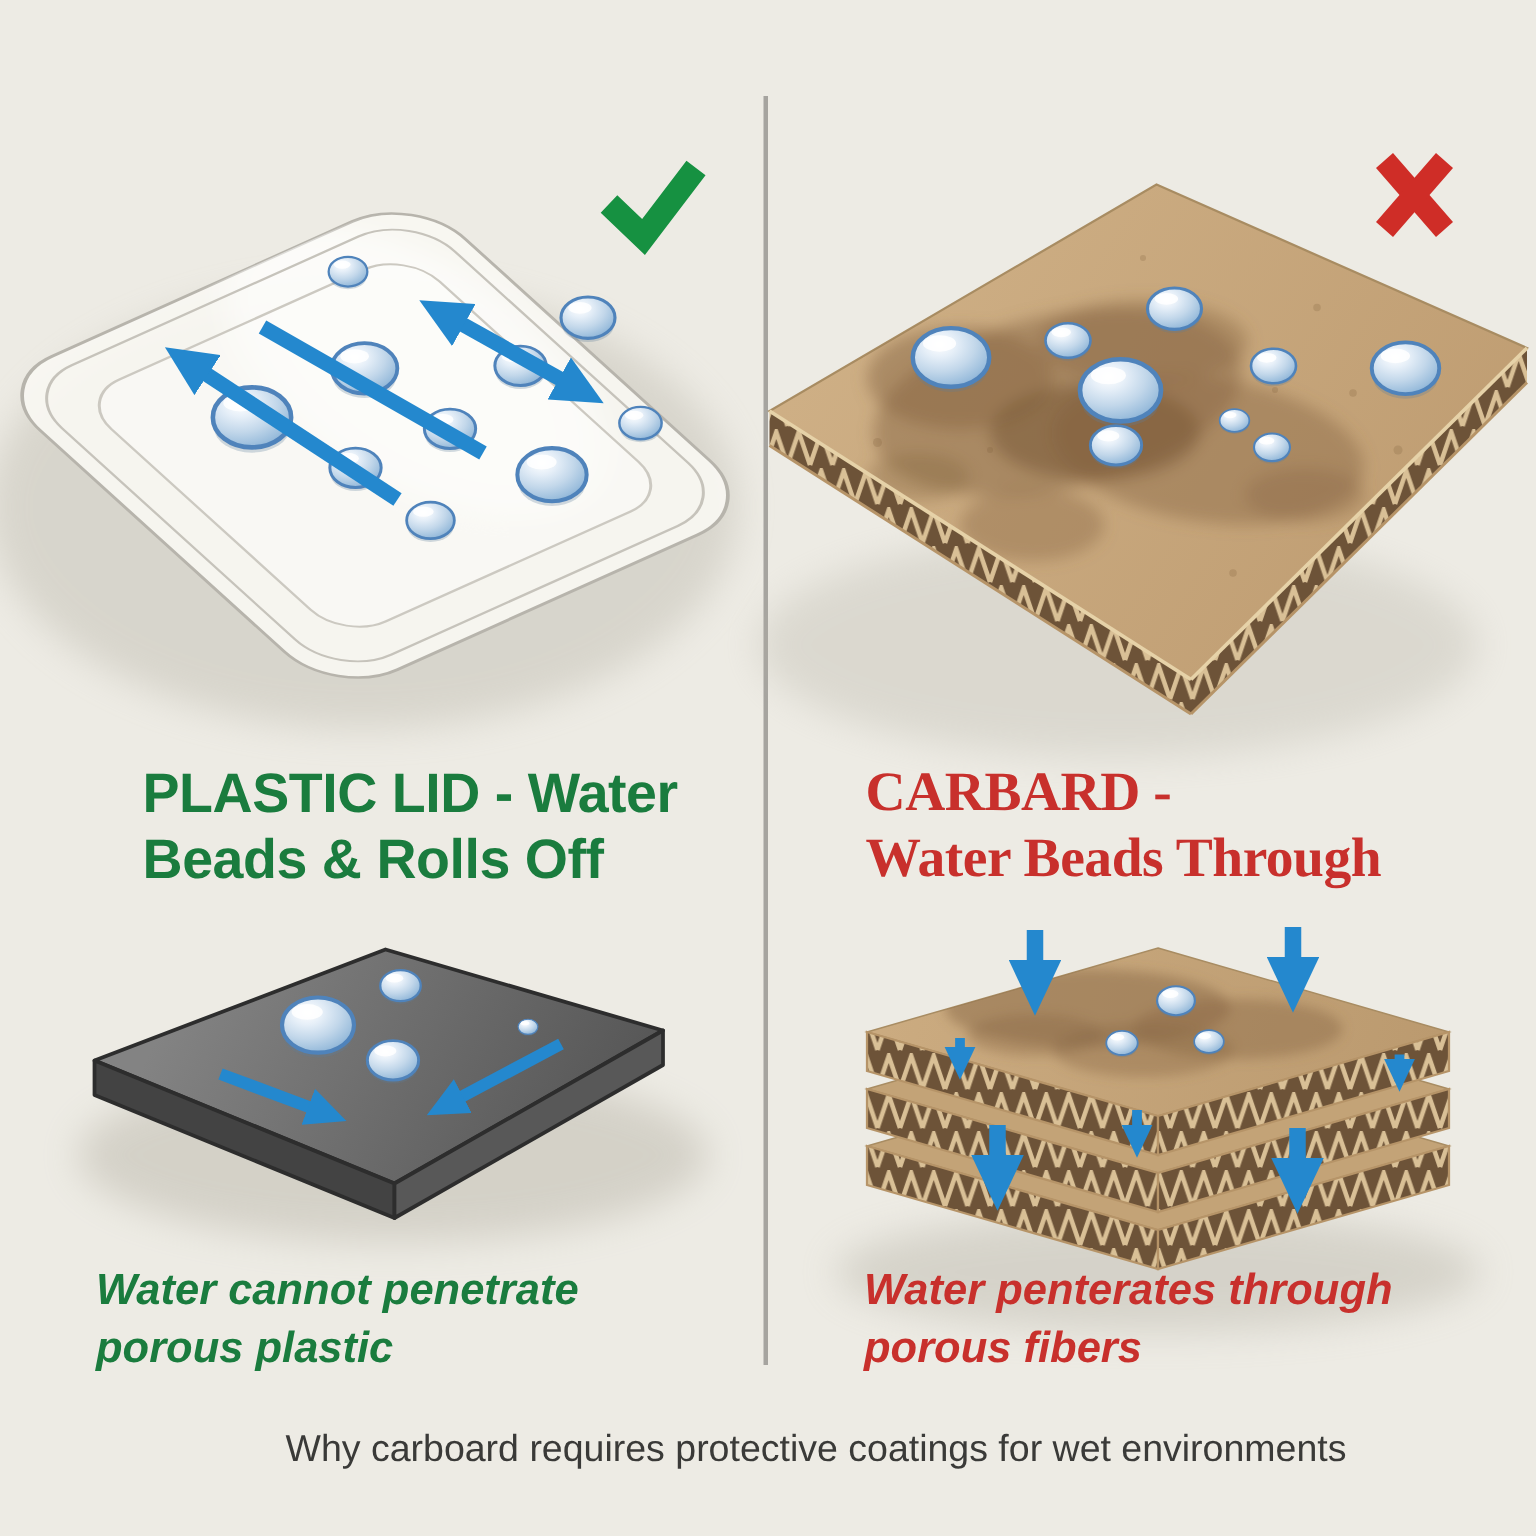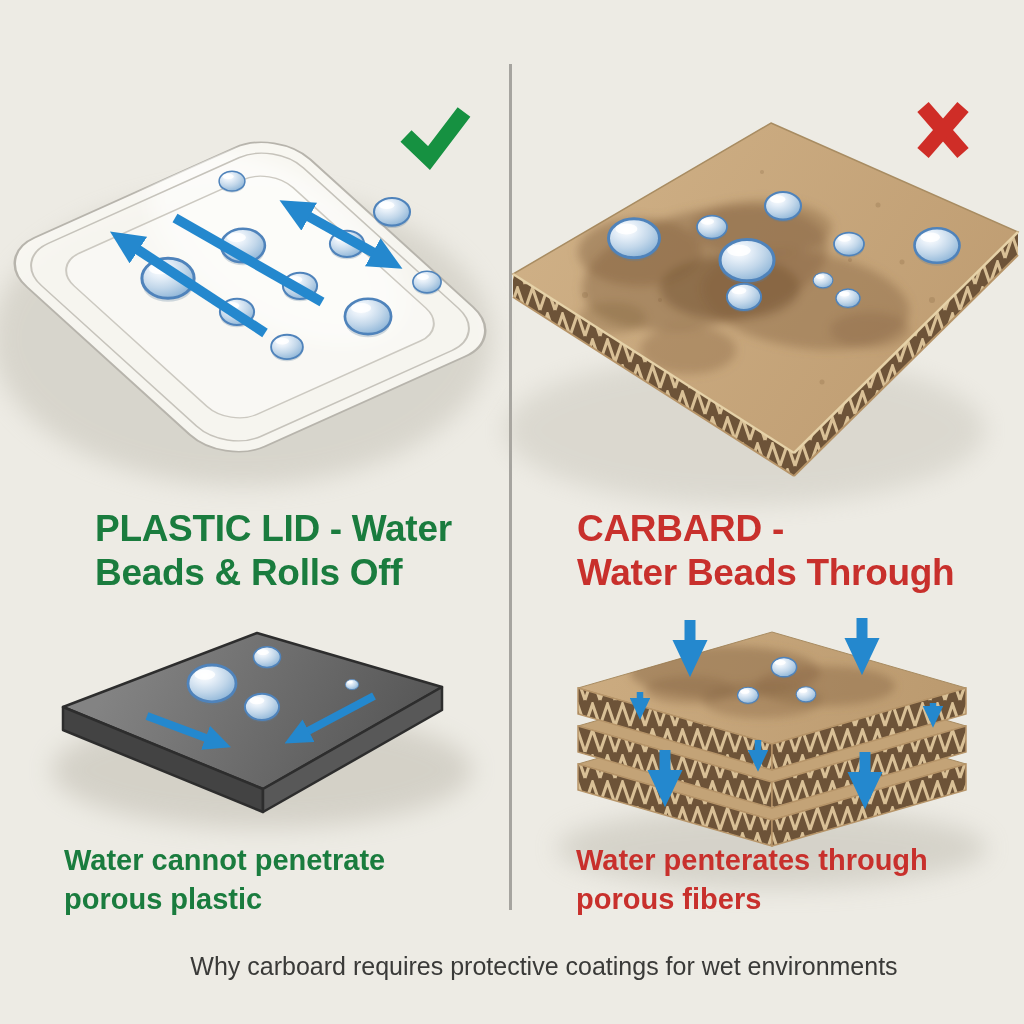--- a/index.html
+++ b/index.html
@@ -25,24 +25,25 @@
   .overlay{position:absolute;left:0;top:0;width:1024px;height:1024px;}
   .arrow{stroke:var(--arrow-blue);fill:none;stroke-linecap:butt;}
   .ah-fill{fill:var(--arrow-blue);}
   .check-mark{stroke:var(--check-green);fill:none;stroke-linejoin:miter;}
   .cross-mark{stroke:var(--cross-red);fill:none;}
   .heading{
     position:absolute;font-weight:bold;font-size:37px;line-height:44px;
     letter-spacing:-0.3px;white-space:nowrap;
   }
   .heading.green{color:var(--heading-green);}
-  .heading.red{color:var(--heading-red);}
+  .heading.red{color:var(--heading-red);font-family:Liberation Serif, serif;}
   .caption{
     position:absolute;font-weight:bold;font-size:29px;line-height:39px;
     white-space:nowrap;
+    font-style:italic;
   }
   .caption.green{color:var(--heading-green);}
   .caption.red{color:var(--heading-red);}
   .footer{
     position:absolute;left:0;top:952px;width:1024px;text-align:center;
     font-size:25px;font-weight:400;color:var(--footer-text);margin-left:32px;
   }
 </style>
 </head>
 <body>

